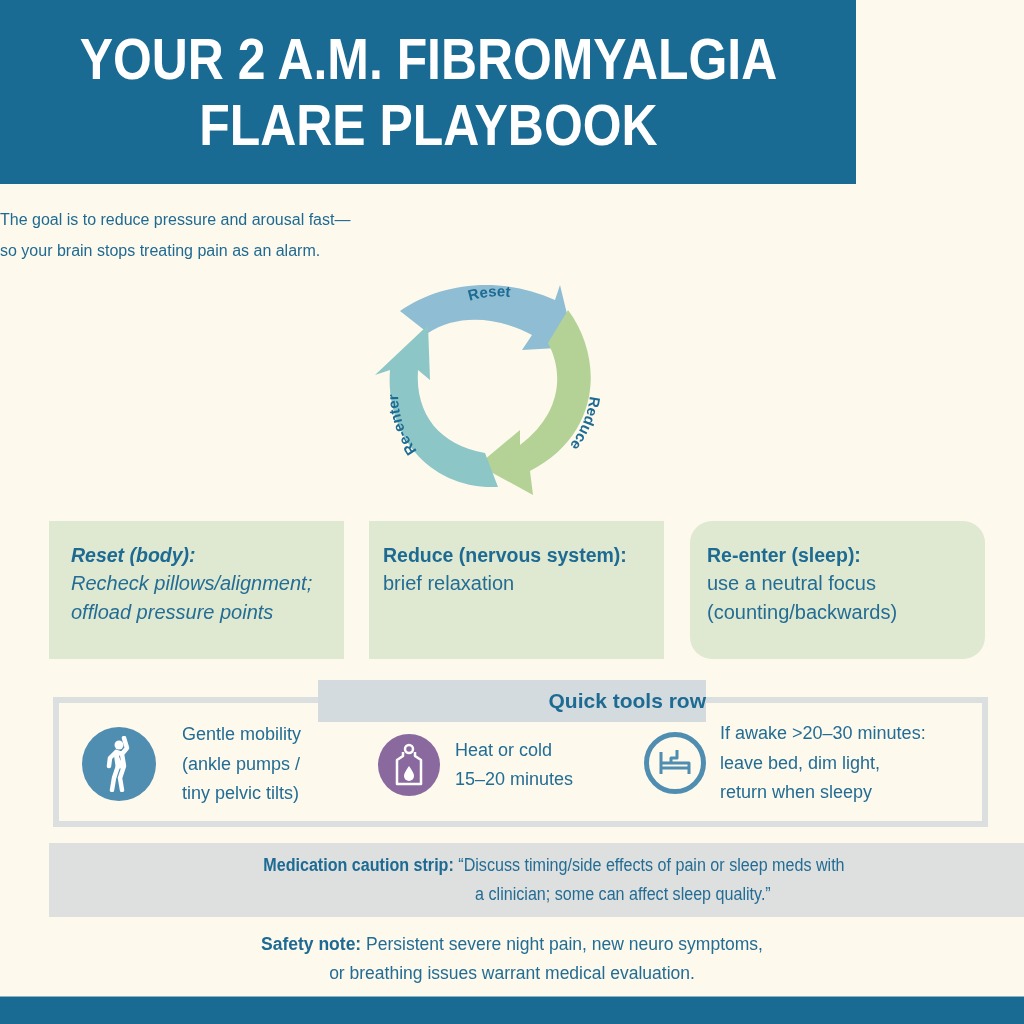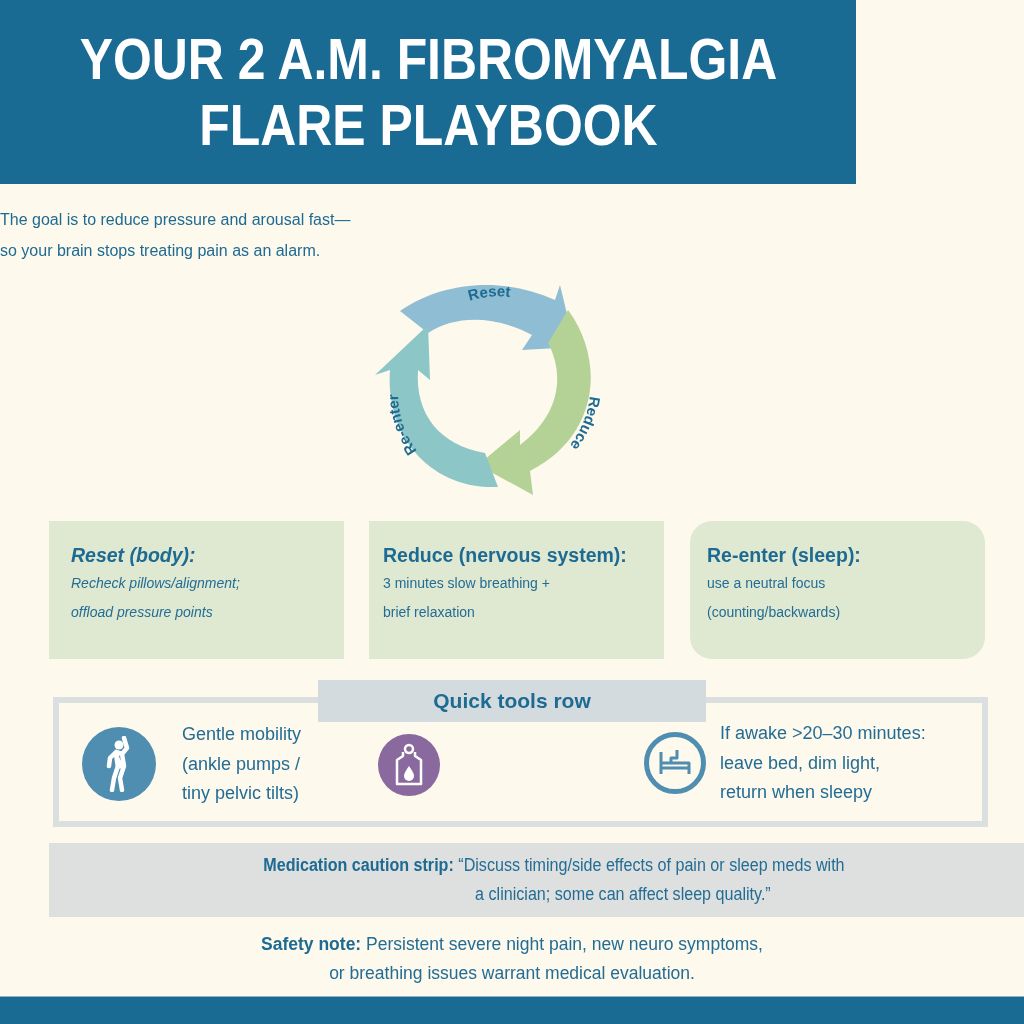--- a/index.html
+++ b/index.html
@@ -30,29 +30,29 @@
     text-align: left; font-size: 16px; line-height: 31px; color: #1f6a92;
   }
   .cycle { position: absolute; left: 370px; top: 275px; width: 240px; height: 230px; }
   .cycle svg { width: 240px; height: 230px; }
   .card {
     position: absolute; top: 521px; height: 138px;
     background: #dfe8d1;
     padding: 20px 22px;
   }
   .card .card-title { font-weight: bold; font-size: 19.5px; line-height: 28px; color: #1d6a93; }
-  .card .card-body { font-size: 14px; line-height: 29px; color: #236d95; }
+  .card .card-body { font-size: 20px; line-height: 29px; color: #236d95; }
   .tools-frame {
     position: absolute; left: 53px; top: 697px; width: 935px; height: 130px;
     border: 6px solid #dcdfdf; background: #fdf9ed;
   }
   .tools-label {
     position: absolute; left: 318px; top: 680px; width: 388px; height: 42px;
     background: #d3dbdf;
-    text-align: center; font-weight: bold; font-size: 21px; line-height: 42px; color: #1d6a93;
+    text-align: right; font-weight: bold; font-size: 21px; line-height: 42px; color: #1d6a93;
   }
   .tool { position: absolute; display: flex; align-items: center; }
   .tool .tool-text { font-size: 18px; line-height: 29.5px; color: #236d95; }
   .tool .icon-circle { border-radius: 50%; display: flex; align-items: center; justify-content: center; flex-shrink: 0; }
   .med-strip {
     position: absolute; left: 49px; top: 843px; width: 1009px; height: 74px;
     background: #dedfdf;
     text-align: center; font-size: 17.5px; line-height: 29px; color: #236d95;
     padding-top: 8px;
   }
@@ -103,21 +103,20 @@
 </div>
 
 <div class="card" style="left:49px; width:295px;font-style:italic;">
   <div class="card-title">Reset (body):</div>
   <div class="card-body">Recheck pillows/alignment;</div>
   <div class="card-body">offload pressure points</div>
 </div>
 
 <div class="card" style="left:369px; width:295px; padding-left:14px;">
   <div class="card-title">Reduce (nervous system):</div>
-  <div class="card-body">3 minutes slow breathing +</div>
   <div class="card-body">brief relaxation</div>
 </div>
 
 <div class="card" style="left:690px; width:295px; padding-left:17px;border-radius:22px;">
   <div class="card-title">Re-enter (sleep):</div>
   <div class="card-body">use a neutral focus</div>
   <div class="card-body">(counting/backwards)</div>
 </div>
 
 <div class="tools-frame"></div>
@@ -138,20 +137,24 @@
   </div>
 </div>
 
 <div class="tool" style="left:378px; top:734px;">
   <div class="icon-circle" style="width:62px; height:62px; background:#8a6a9e;">
     <svg width="40" height="46" viewBox="0 0 40 46" xmlns="http://www.w3.org/2000/svg">
       <circle cx="20" cy="7" r="4" fill="none" stroke="#fff" stroke-width="2.5"></circle>
       <path d="M 14 10 L 14 14 L 8 18 L 8 42 L 32 42 L 32 18 L 26 14 L 26 10" fill="none" stroke="#fff" stroke-width="2.5" stroke-linejoin="round"></path>
       <path d="M 20 24 C 16 30, 15 32, 15 34 A 5 5 0 0 0 25 34 C 25 32, 24 30, 20 24 Z" fill="#fff"></path>
     </svg>
+  </div>
+  <div class="tool-text" style="margin-left:15px;">
+    <div>Heat or cold</div>
+    <div>15–20 minutes</div>
   </div>
 </div>
 
 <div class="tool" style="left:644px; top:719px;">
   <div class="icon-circle" style="width:62px; height:62px; background:#fdf9ed; border:5px solid #4f8eb0;">
     <svg width="36" height="30" viewBox="0 0 36 30" xmlns="http://www.w3.org/2000/svg">
       <path d="M 4 4 L 4 26 M 4 20 L 32 20 L 32 26 M 4 15 L 32 15 L 32 20 M 14 15 L 14 10 L 20 10 L 20 2" fill="none" stroke="#4f8eb0" stroke-width="3" stroke-linejoin="round"></path>
     </svg>
   </div>
   <div class="tool-text" style="margin-left:14px;">

